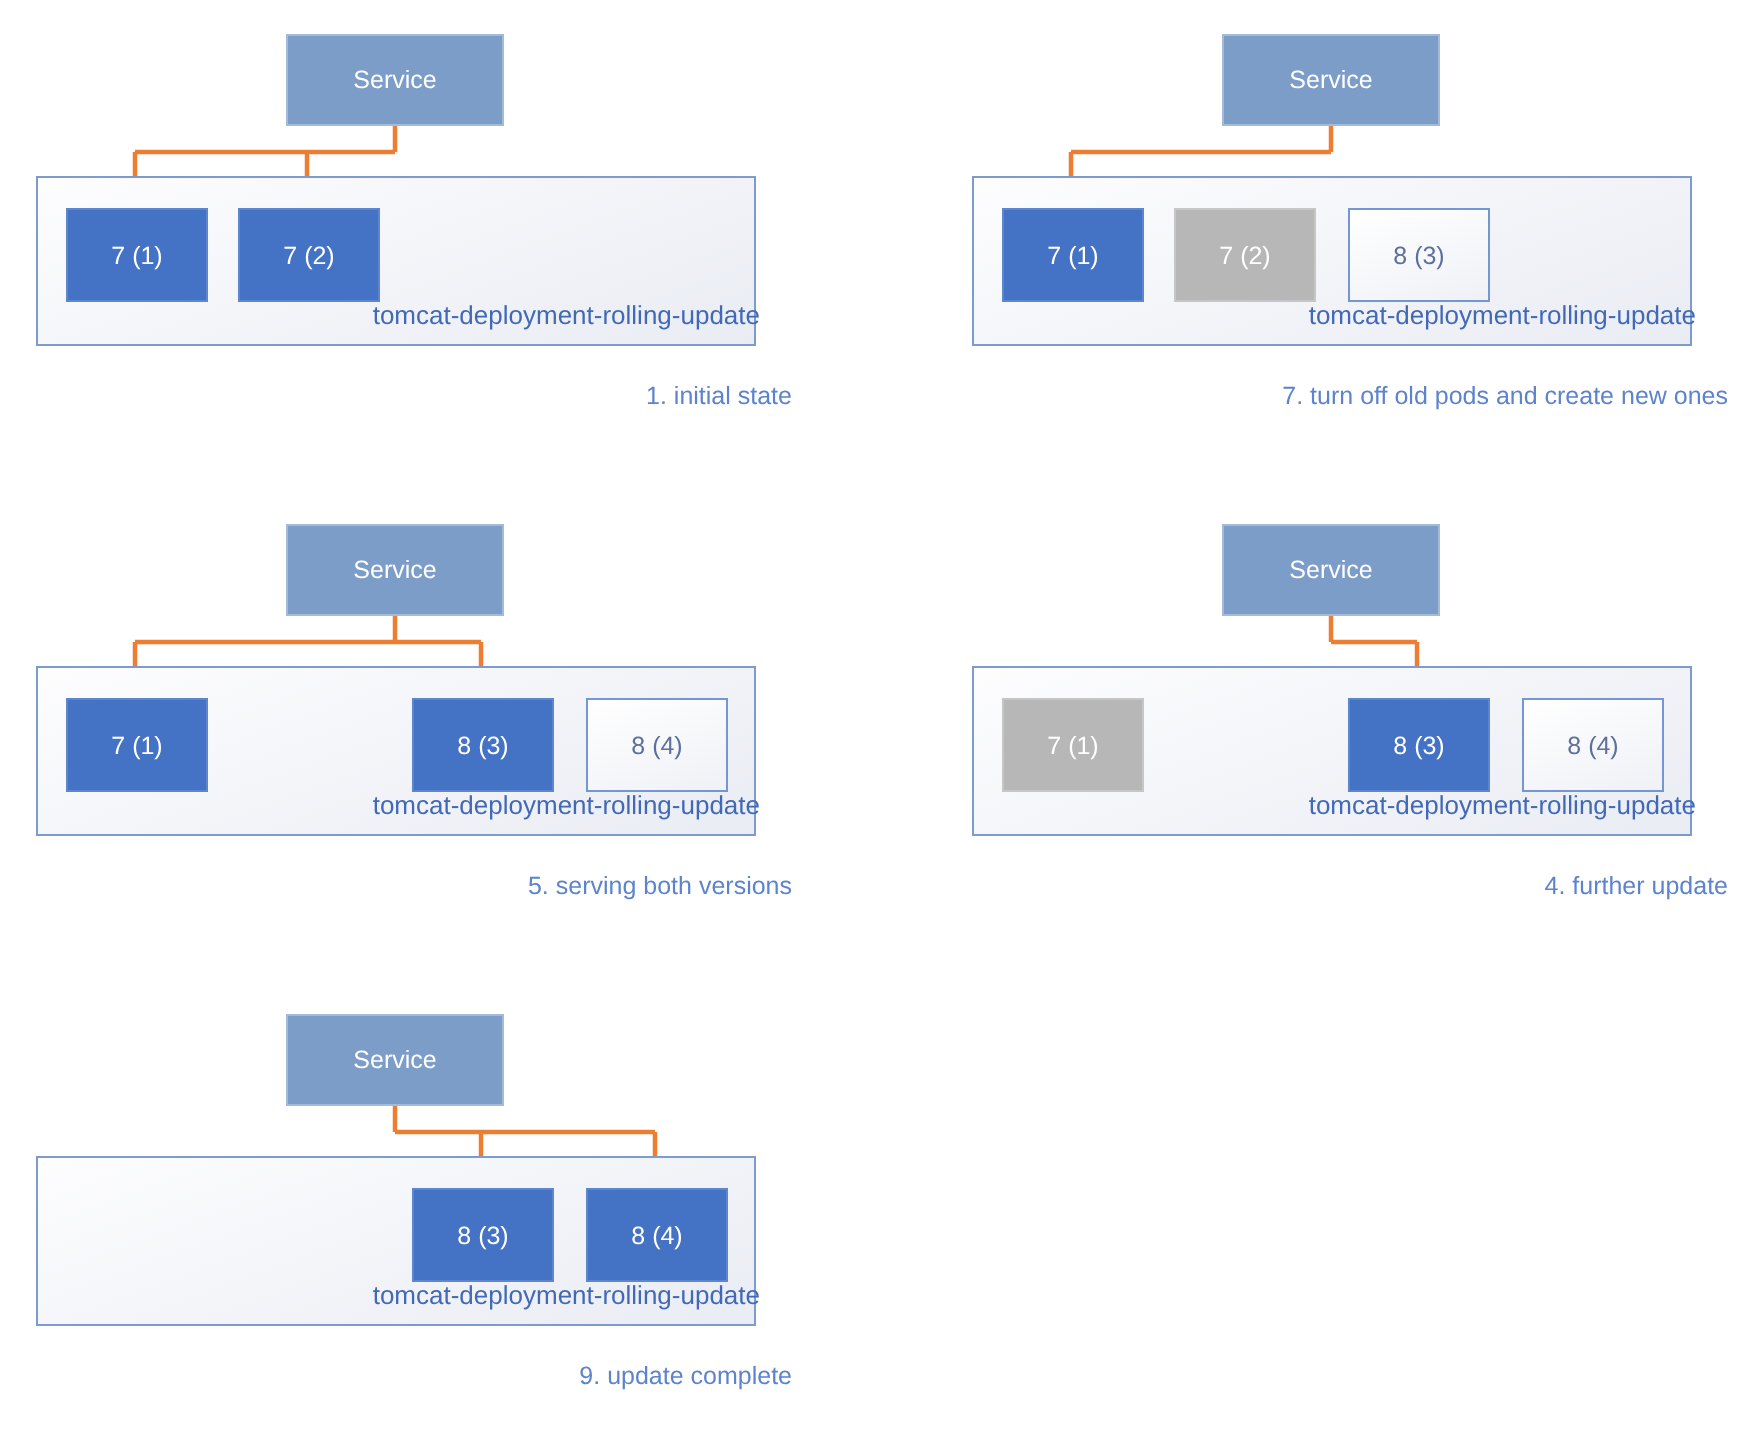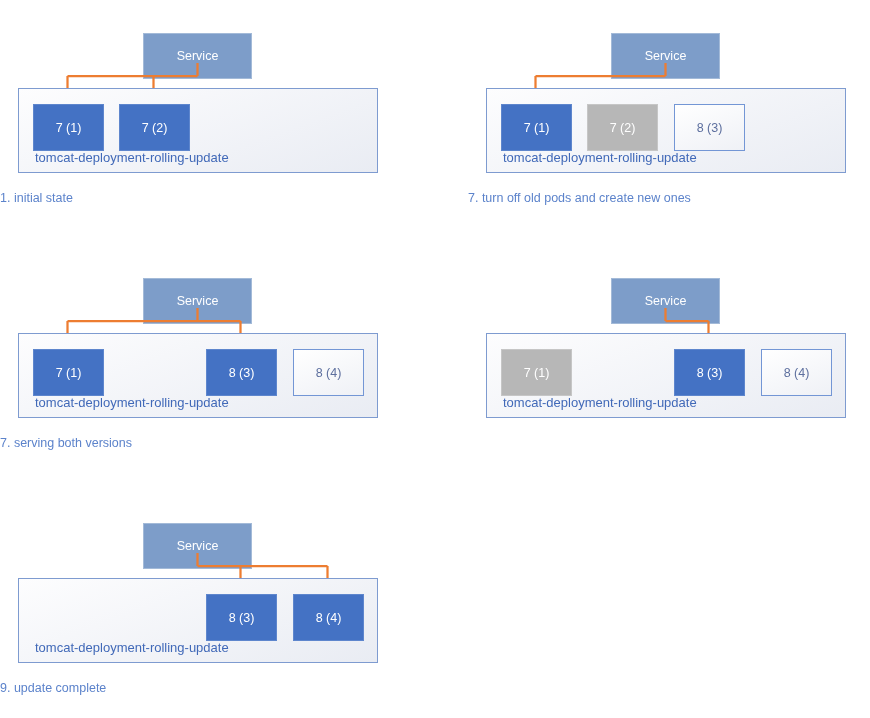--- a/index.html
+++ b/index.html
@@ -13,31 +13,31 @@
   .p3{left:0;top:245px;}
   .p4{left:468px;top:245px;}
   .p5{left:0;top:490px;}
 
   .service{
     position:absolute;left:143px;top:17px;width:109px;height:46px;
     background:var(--service-fill,#7D9DC9);
     border:1px solid #A3BAD8;
     box-sizing:border-box;
     color:#fff;font-size:12.5px;
-    display:flex;align-items:center;justify-content:center;margin-top:16px;
+    display:flex;align-items:center;justify-content:center;
   }
   .arrows{position:absolute;left:0;top:0;width:402px;height:235px;pointer-events:none;}
   .deployment{
     position:absolute;left:18px;top:88px;width:360px;height:85px;
     border:1.2px solid var(--deployment-border,#7E9BD0);
     box-sizing:border-box;
     background:linear-gradient(160deg,#FDFDFE 0%,#E9ECF3 100%);
   }
   .deplabel{
-    position:absolute;left:16px;bottom:7px;width:100%;text-align:left;
+    position:absolute;left:3px;bottom:7px;width:100%;text-align:right;
     color:var(--deployment-text,#4169B8);font-size:13px;
   }
   .pod{
     position:absolute;top:15px;width:71px;height:47px;
     box-sizing:border-box;
     display:flex;align-items:center;justify-content:center;
     font-size:12.5px;
   }
   .pod-active{
     background:var(--pod-active,#4472C4);
@@ -46,21 +46,21 @@
   .pod-inactive{
     background:var(--pod-inactive,#B7B7B7);
     border:1px solid #C6C6C6;color:#fff;
   }
   .pod-new{
     background:linear-gradient(160deg,#FFFFFF 0%,#EFF1F6 100%);
     border:1.5px solid var(--pod-new-border,#7396D5);
     color:var(--pod-new-text,#5D6F9E);
   }
   .caption{
-    position:absolute;left:0;top:191px;width:396px;text-align:left;
+    position:absolute;left:0;top:191px;width:396px;text-align:right;
     color:var(--caption-text,#5C83CB);font-size:12.5px;
   }
 </style>
 </head>
 <body>
 
 <div id="canvas">
 
   <div class="panel p1">
     <div class="service">Service</div>
@@ -98,35 +98,36 @@
         <path d="M 197.5 63 L 197.5 76 M 67.5 76 L 240.5 76 M 67.5 76 L 67.5 93 M 240.5 76 L 240.5 93" stroke="#ED7D31" stroke-width="2.25" fill="none"></path>
         <polygon points="61,92 74,92 67.5,103" fill="#ED7D31"></polygon>
         <polygon points="234,92 247,92 240.5,103" fill="#ED7D31"></polygon>
       </svg>
     <div class="deployment">
       <div class="pod pod-active" style="left: 14px;">7 (1)</div>
       <div class="pod pod-active" style="left: 187px;">8 (3)</div>
       <div class="pod pod-new" style="left: 274px;">8 (4)</div>
       <div class="deplabel">tomcat-deployment-rolling-update</div>
     </div>
-    <div class="caption">7. serving both versions</div>
+    <div class="caption">5. serving both versions</div>
   </div>
 
   <div class="panel p4">
     <div class="service">Service</div>
     <svg class="arrows">
         <path d="M 197.5 63 L 197.5 76 M 197.5 76 L 240.5 76 M 240.5 76 L 240.5 93" stroke="#ED7D31" stroke-width="2.25" fill="none"></path>
         <polygon points="234,92 247,92 240.5,103" fill="#ED7D31"></polygon>
       </svg>
     <div class="deployment">
       <div class="pod pod-inactive" style="left: 14px;">7 (1)</div>
       <div class="pod pod-active" style="left: 187px;">8 (3)</div>
       <div class="pod pod-new" style="left: 274px;">8 (4)</div>
       <div class="deplabel">tomcat-deployment-rolling-update</div>
     </div>
+    <div class="caption">4. further update</div>
   </div>
 
   <div class="panel p5">
     <div class="service">Service</div>
     <svg class="arrows">
         <path d="M 197.5 63 L 197.5 76 M 197.5 76 L 327.5 76 M 240.5 76 L 240.5 93 M 327.5 76 L 327.5 93" stroke="#ED7D31" stroke-width="2.25" fill="none"></path>
         <polygon points="234,92 247,92 240.5,103" fill="#ED7D31"></polygon>
         <polygon points="321,92 334,92 327.5,103" fill="#ED7D31"></polygon>
       </svg>
     <div class="deployment">

